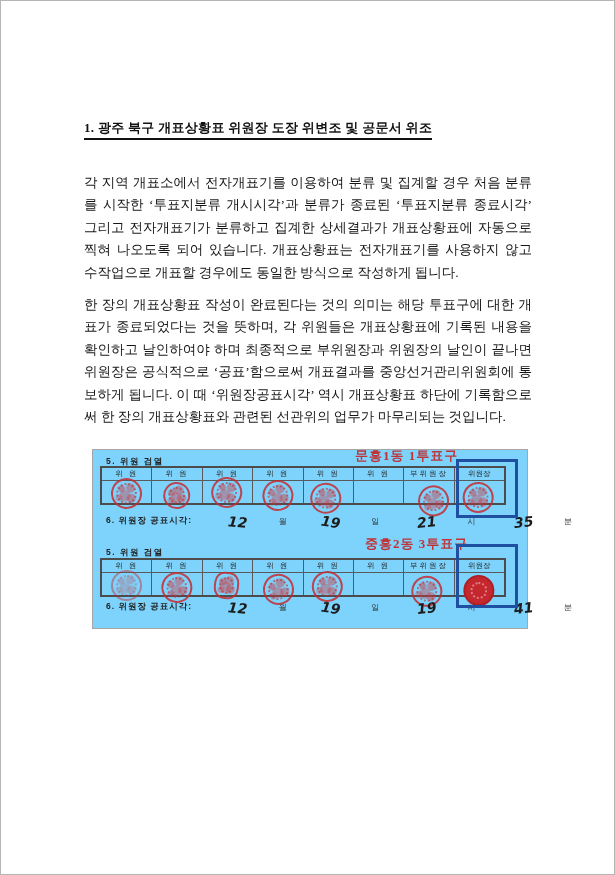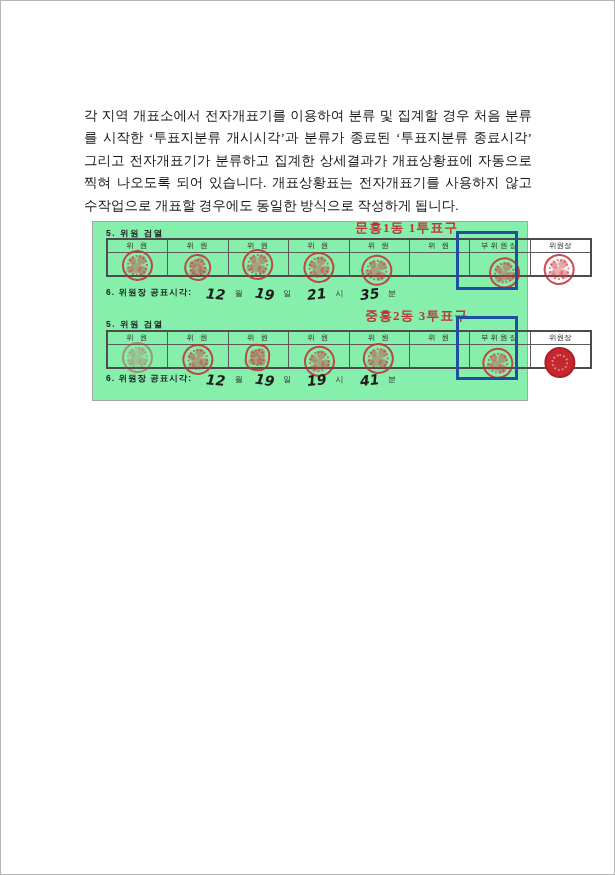--- a/index.html
+++ b/index.html
@@ -20,48 +20,48 @@
   }
   h2.doc-subtitle {
     margin:26px 0 0; font-size:13px; line-height:17px; font-weight:bold;
     color:#111; width:fit-content;
     border-bottom:2px solid #111; padding-bottom:2px; letter-spacing:0.3px;
   }
   p.body-par {
     font-size:13.5px; line-height:22.4px; text-align:justify;
     word-break:break-all; margin:10px 0 0; overflow:hidden; color:#151515;
   }
-  p.p1 { margin-top:12px; height:112px; }
+  p.p1 { margin-top:32px; height:112px; }
   p.p2 { height:135px; }
   p.p3 { height:135px; }
 
   
   .figure {
     position:relative; width:436px; height:180px;
-    margin:4px 0 0 8px;
-    border:1px solid #a6a6a6; background:#86efac;
+    margin:20px 0 0 8px;
+    border:1px solid #a6a6a6; background:#7dd3fc;
     font-family:"Liberation Sans","DejaVu Sans",sans-serif;
   }
   .insp {
     position:absolute; font-size:8.5px; letter-spacing:1.5px; color:#222;
     font-weight:bold;
   }
   .insp.i1 { left:13px; top:6px; }
   .insp.i2 { left:13px; top:97px; }
 
   .precinct {
     position:absolute; font-family:"Liberation Serif","DejaVu Serif",serif;
     font-weight:bold; font-size:13px; letter-spacing:1px; color:#c03336;
     white-space:nowrap;
   }
   .precinct.pt1 { left:262px; top:-3px; }
   .precinct.pt2 { left:272px; top:85px; }
 
   .ctable {
-    position:absolute; left:13px; width:486px;
+    position:absolute; left:7px; width:406px;
     border:2px solid #4c4c4c; background:transparent;
   }
   .ctable.t1 { top:16px; }
   .ctable.t2 { top:108px; }
   .hrow { display:flex; height:13px; border-bottom:1px solid #5a5a5a; }
   .hcell {
     flex:1; border-right:1px solid #5a5a5a;
     display:flex; align-items:center; justify-content:center;
     font-size:7.5px; color:#2a2a2a; letter-spacing:2px; white-space:nowrap;
     overflow:hidden;
@@ -102,20 +102,21 @@
   .t2 .cell:nth-child(2) .stamp { transform:rotate(-10deg) translateY(2px); }
   .t2 .cell:nth-child(3) .stamp { transform:rotate(6deg); width:25px;height:27px;margin:-12px 0 0 -13px; border-radius:40%; }
   .t2 .cell:nth-child(4) .stamp { transform:rotate(-14deg) translateY(4px); }
   .t2 .cell:nth-child(5) .stamp { transform:rotate(10deg) translateY(1px); }
   .t2 .cell:nth-child(7) .stamp { transform:rotate(16deg) translateY(6px); }
   .t2 .cell:nth-child(8) .stamp { transform:rotate(-4deg) translateY(5px); }
 
   .announce {
     position:absolute; left:13px; display:flex; align-items:flex-end;
     white-space:nowrap;
+    gap:22px;
   }
   .announce.a1 { top:64px; }
   .announce.a2 { top:150px; }
   .alabel { font-size:8.5px; font-weight:bold; letter-spacing:1px; color:#222; }
   .hand {
     font-family:"DejaVu Sans",sans-serif; font-style:italic; font-weight:bold;
     font-size:14px; color:#1c1c1c; display:inline-block;
     margin:0 0 -3px 16px; transform:rotate(-6deg);
   }
   .announce .hand:nth-of-type(2) { transform:rotate(5deg); margin-left:14px; }
@@ -126,22 +127,24 @@
   .bluebox { position:absolute; border:3px solid #1e4fa0; background:transparent; }
   .bluebox.b1 { left:363px; top:9px;  width:62px; height:59px; }
   .bluebox.b2 { left:363px; top:94px; width:62px; height:64px; }
 </style>
 </head>
 <body>
 
 <div class="page">
 
 
+  <h2 class="doc-subtitle">1. 광주 북구 개표상황표 위원장 도장 위변조 및 공문서 위조</h2>
 
   <p class="body-par p1">각 지역 개표소에서 전자개표기를 이용하여 분류 및 집계할 경우 처음 분류를 시작한 ‘투표지분류 개시시각’과 분류가 종료된 ‘투표지분류 종료시각’ 그리고 전자개표기가 분류하고 집계한 상세결과가 개표상황표에 자동으로 찍혀 나오도록 되어 있습니다. 개표상황표는 전자개표기를 사용하지 않고 수작업으로 개표할 경우에도 동일한 방식으로 작성하게 됩니다.</p>
+  <p class="body-par p2">한 장의 개표상황표 작성이 완료된다는 것의 의미는 해당 투표구에 대한 개표가 종료되었다는 것을 뜻하며, 각 위원들은 개표상황표에 기록된 내용을 확인하고 날인하여야 하며 최종적으로 부위원장과 위원장의 날인이 끝나면 위원장은 공식적으로 ‘공표’함으로써 개표결과를 중앙선거관리위원회에 통보하게 됩니다. 이 때 ‘위원장공표시각’ 역시 개표상황표 하단에 기록함으로써 한 장의 개표상황표와 관련된 선관위의 업무가 마무리되는 것입니다.</p>
 
   <div class="figure">
 
     <div class="insp i1">5. 위원 검열</div>
     <div class="precinct pt1">문흥1동 1투표구</div>
 
     <div class="ctable t1">
       <div class="hrow">
         <div class="hcell">위 원</div>
         <div class="hcell">위 원</div>

